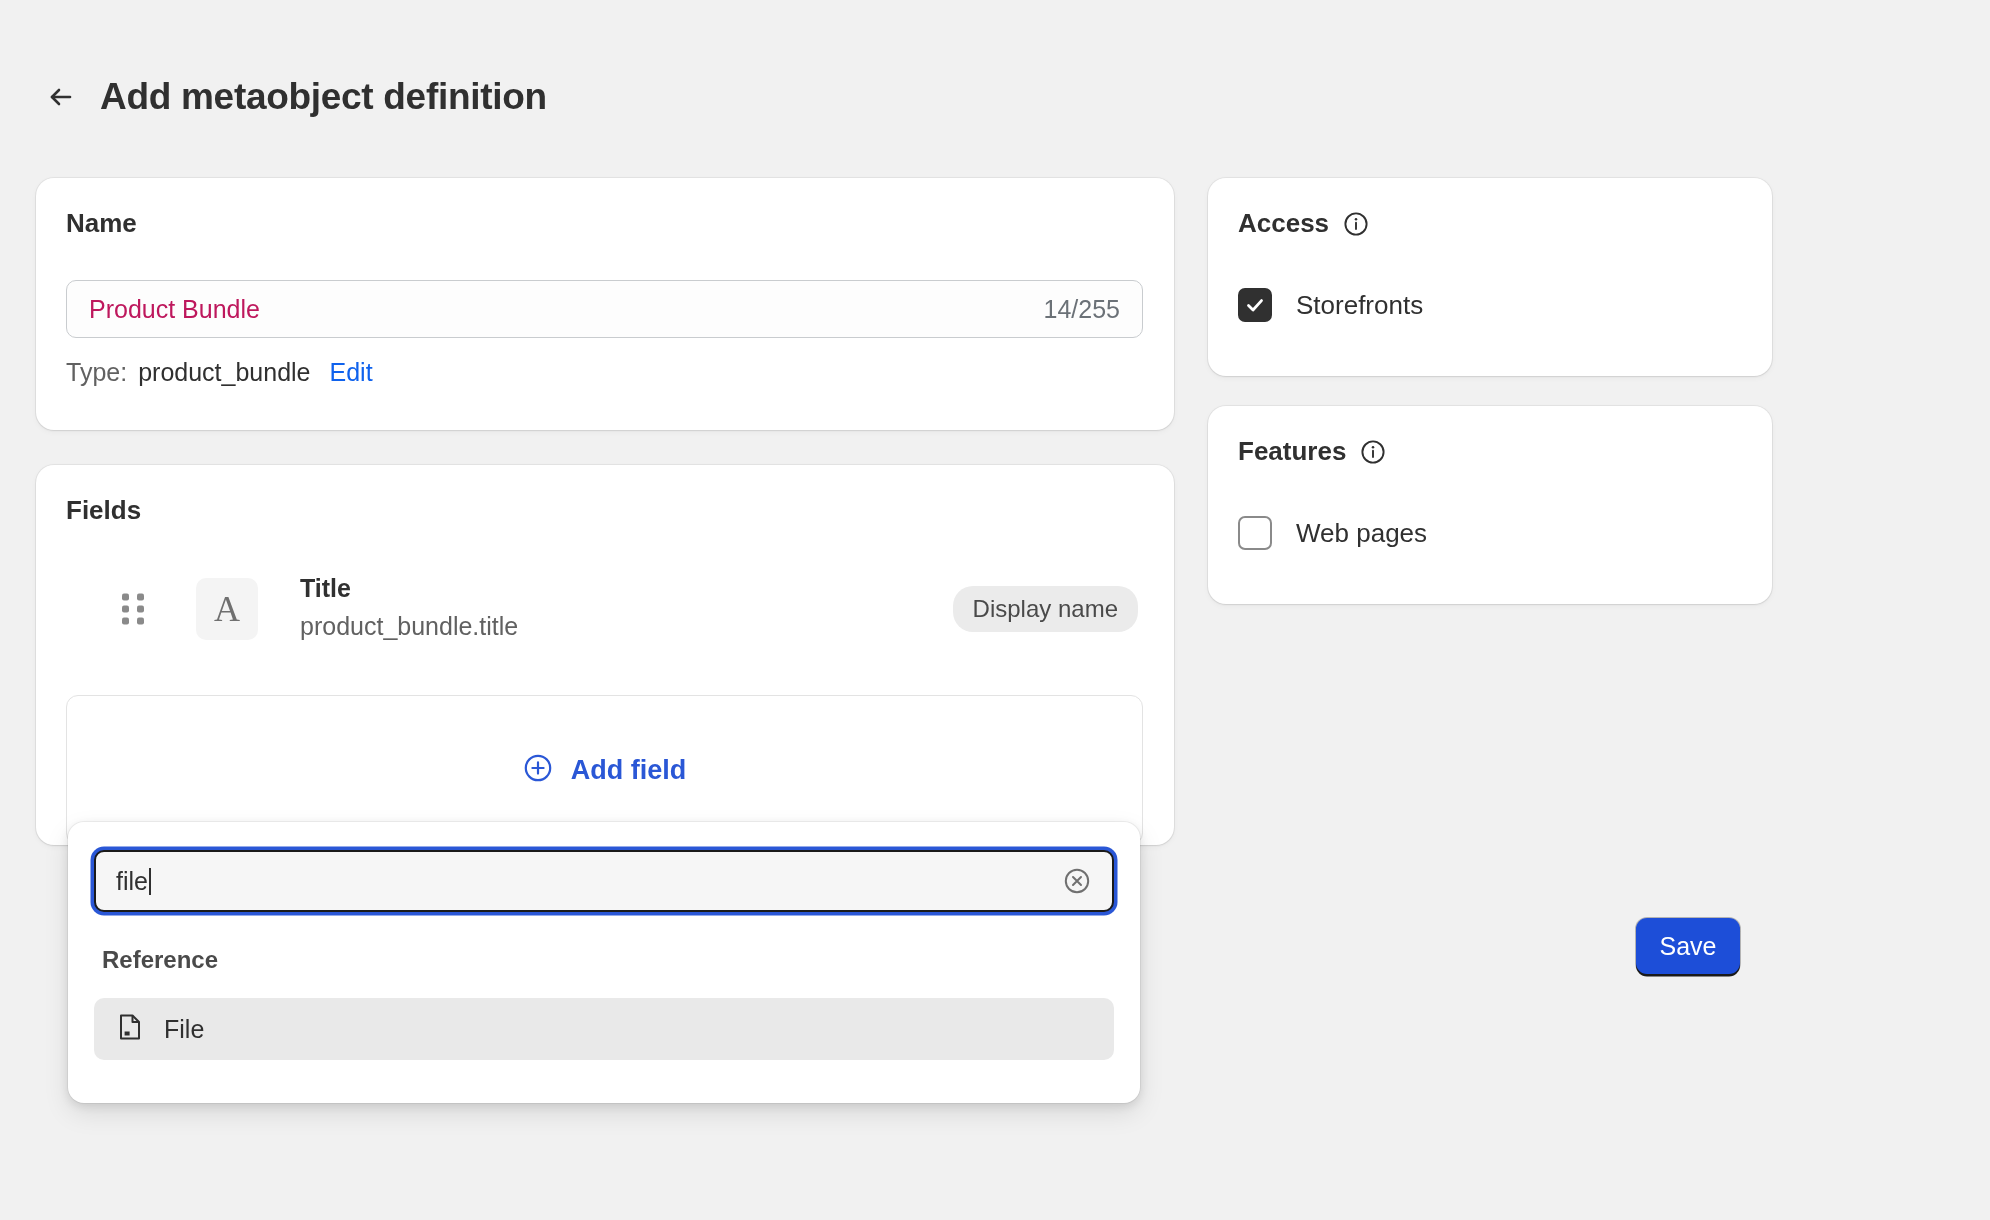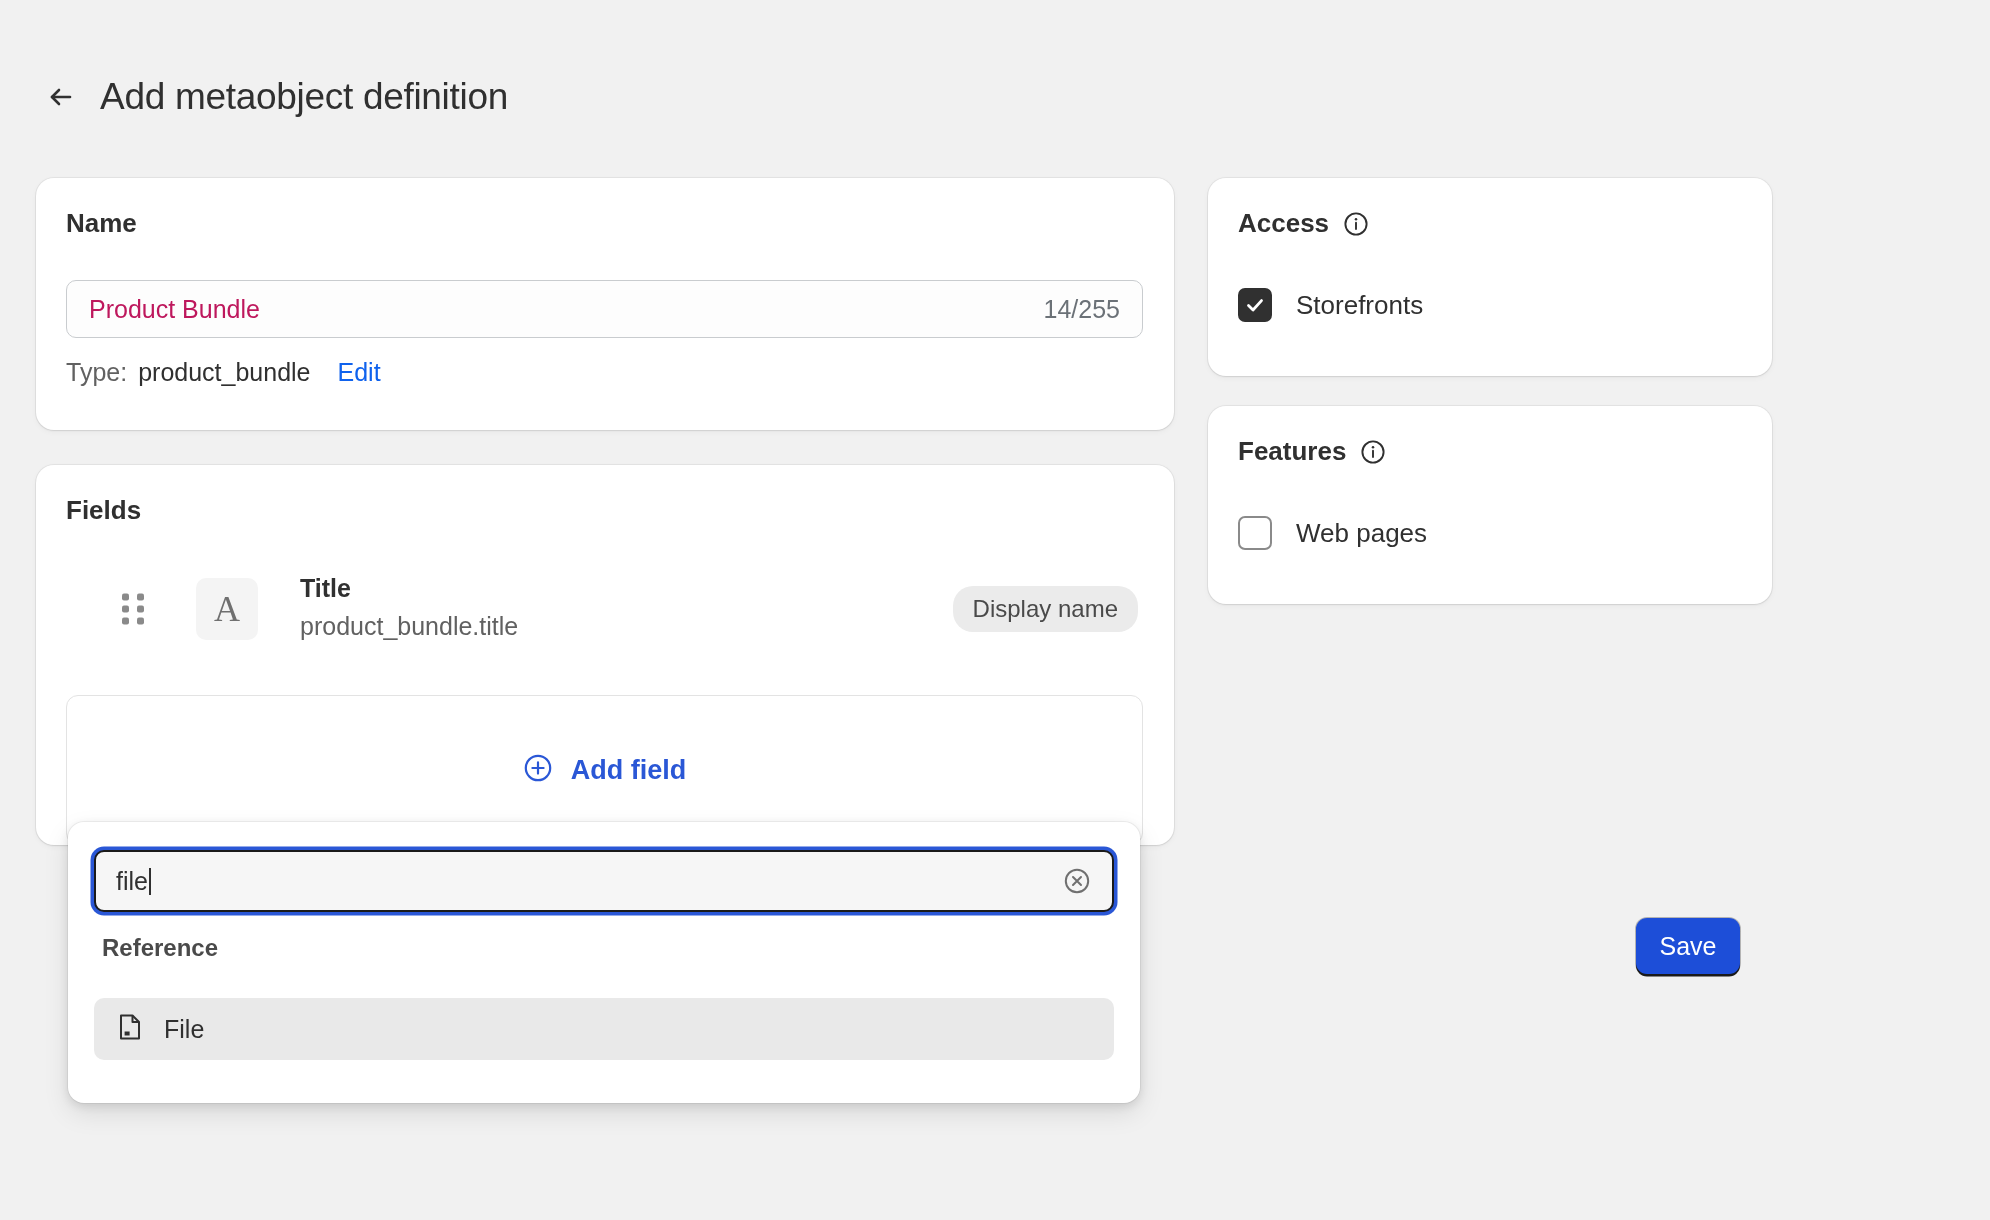--- a/index.html
+++ b/index.html
@@ -33,21 +33,21 @@
     width: 34px;
     height: 34px;
     display: flex;
     align-items: center;
     justify-content: center;
     cursor: pointer;
   }
   .back-arrow svg { display: block; }
   .page-title {
     font-size: 37px;
-    font-weight: normal;
+    font-weight: bold;
     color: #303030;
     letter-spacing: -0.3px;
     white-space: nowrap;
   }
 
   
   .card {
     position: absolute;
     background: #ffffff;
     border-radius: 18px;
@@ -100,21 +100,21 @@
     display: flex;
     align-items: baseline;
     gap: 11px;
     font-size: 25px;
   }
   .type-label { color: #616161; }
   .type-value { color: #303030; }
   .type-edit {
     color: #0f62ed;
     cursor: pointer;
-    margin-left: 16px;
+    margin-left: 8px;
   }
 
   
   #fields-card {
     left: 36px;
     top: 465px;
     width: 1138px;
     height: 380px;
   }
   #fields-card .card-heading { position: absolute; left: 30px; top: 30px; }
@@ -255,21 +255,21 @@
     height: 27px;
     background: #303030;
     vertical-align: -5px;
     margin-left: 1px;
   }
   .clear-icon { cursor: pointer; display: flex; }
 
   .popover-group-label {
     position: absolute;
     left: 34px;
-    top: 112px;
+    top: 124px;
     font-size: 24px;
     font-weight: bold;
     color: #4a4a4a;
   }
 
   .option-row {
     position: absolute;
     left: 26px;
     top: 176px;
     width: 1020px;

